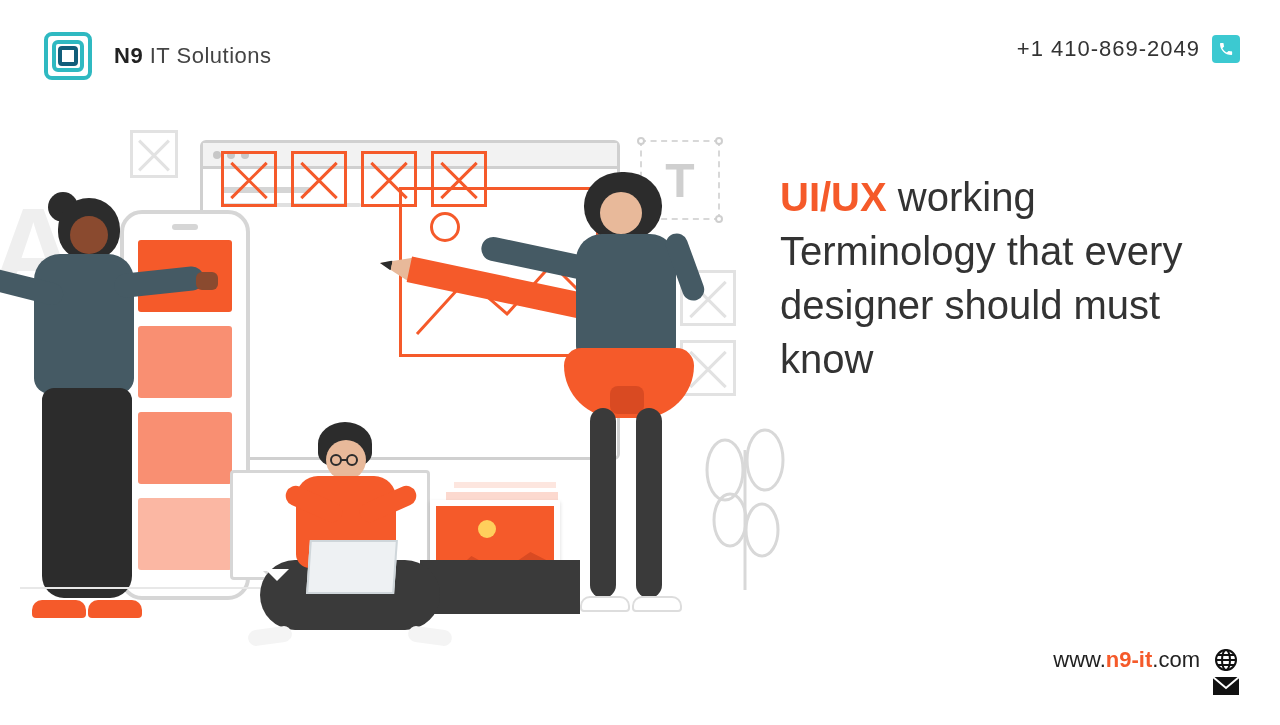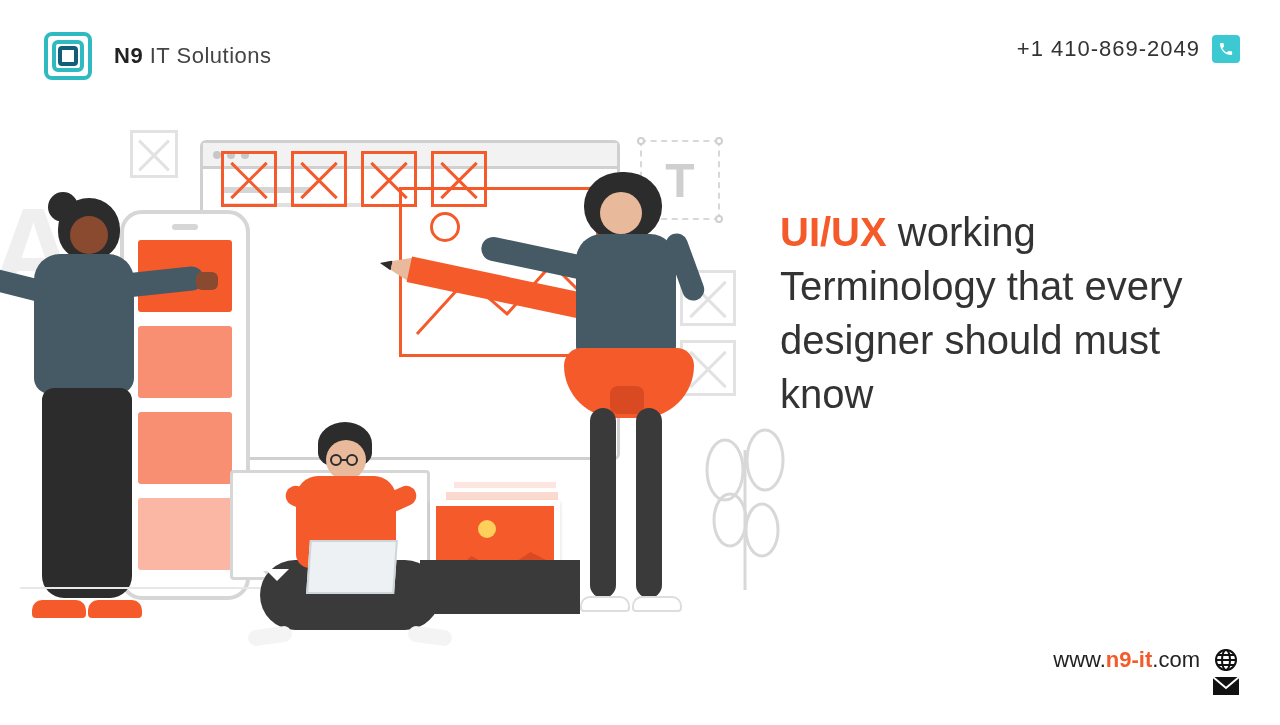--- a/index.html
+++ b/index.html
@@ -14,21 +14,21 @@
   .logo-text .n9 { font-weight: 700; color: #222; }
   .phone-area { position: absolute; right: 40px; top: 28px; display: flex; align-items: center; gap: 12px; margin-top: 7px; }
   .phone-text { font-size: 22px; color: #333; letter-spacing: 1px; font-weight: 500; }
   .phone-icon { width: 28px; height: 28px; background: #3cc9d1; border-radius: 4px; display: flex; align-items: center; justify-content: center; }
 
   
   .main { position: absolute; top: 120px; left: 0; right: 0; bottom: 80px; display: flex; }
   .illustration { position: relative; width: 780px; height: 100%; }
   .text-panel { flex: 1; padding-right: 60px; padding-top: 50px; }
 
-  .headline { font-size: 40px; line-height: 1.35; color: #333; font-weight: 500; margin-top: 35px; }
+  .headline { font-size: 40px; line-height: 1.35; color: #333; font-weight: 500; }
   .headline .accent { color: #f55a2a; font-weight: 700; }
 
   
   .footer { position: absolute; right: 40px; bottom: 28px; text-align: right; margin-left: 20px; }
   .footer-line { display: flex; align-items: center; justify-content: flex-end; gap: 12px; font-size: 22px; margin-top: 2px; }
   .footer-line .www { color: #222; }
   .footer-line .domain { color: #222; font-weight: 700; }
   .footer-line .accent { color: #f55a2a; font-weight: 700; }
   .footer-line .thin { color: #222; }
   .icon-box { width: 28px; height: 22px; display: flex; align-items: center; justify-content: center; }

